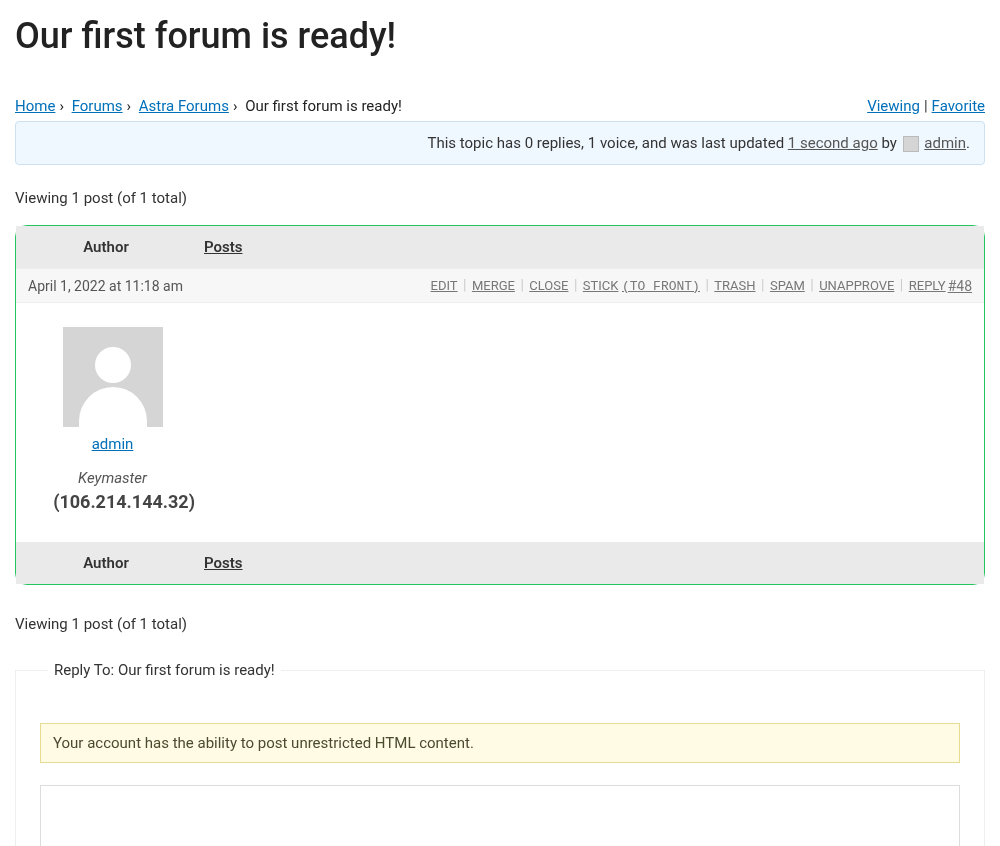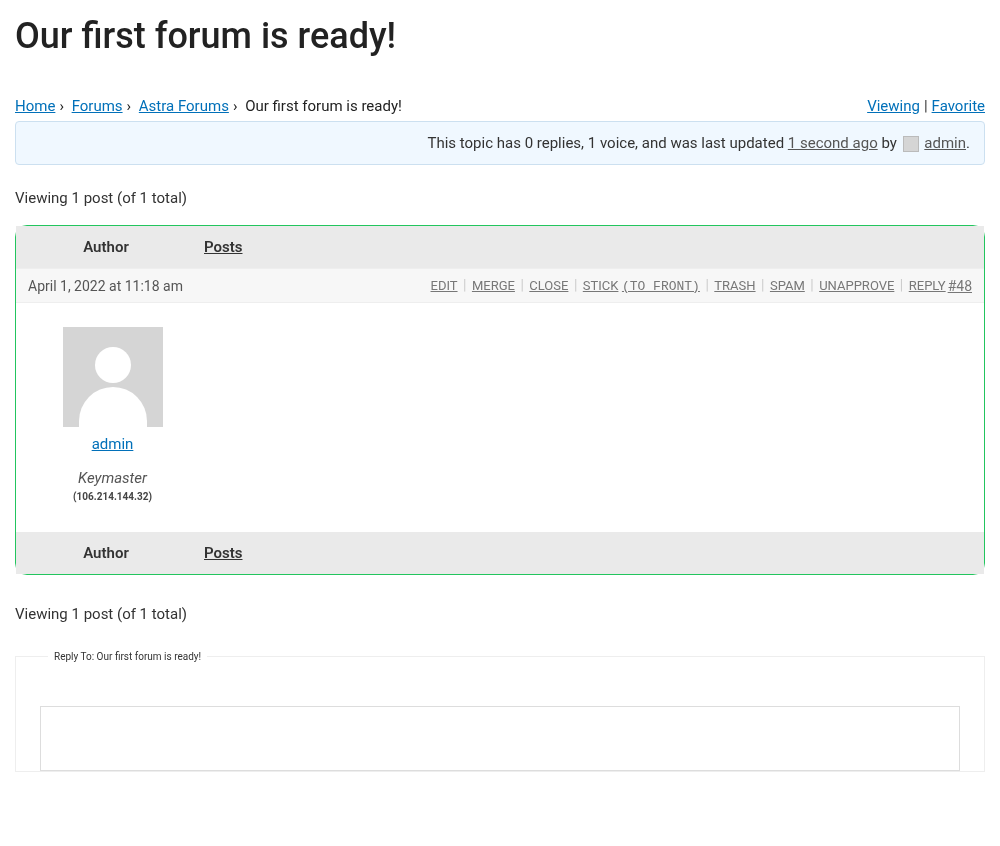--- a/index.html
+++ b/index.html
@@ -151,42 +151,43 @@
     }
     .author-name a { color: #0170b9; text-decoration: underline; }
     .author-role {
       font-style: italic;
       color: #555;
       margin-top: 16px;
     }
     .author-ip {
       font-weight: 700;
       margin-top: 4px;
-      font-size: 10px;
+      font-size: 18px;
+      text-align: right;
     }
     .post-content {
       flex: 1;
       padding-left: 20px;
       padding-top: 4px;
       color: #222;
     }
     .viewing-bottom {
       margin: 30px 0 28px 0;
       color: #333;
     }
     fieldset.reply-form {
       border: 1px solid #eee;
       padding: 44px 24px 0 24px;
       position: relative;
       border-radius: 0;
     }
     fieldset.reply-form legend {
       padding: 0 6px;
       color: #333;
-      font-size: 10px;
+      font-size: 15px;
       margin-left: 8px;
     }
     .html-notice {
       background: #fffbe5;
       border: 1px solid #e7db8f;
       padding: 10px 12px;
       color: #4b4b2f;
       margin-bottom: 22px;
     }
     .editor-area {
@@ -253,14 +254,15 @@
   <div class="posts-footer">
     <div class="col-author">Author</div>
     <div class="col-posts">Posts</div>
   </div>
 </div>
 
 <div class="viewing-bottom">Viewing 1 post (of 1 total)</div>
 
 <fieldset class="reply-form">
   <legend>Reply To: Our first forum is ready!</legend>
+  <div class="html-notice">Your account has the ability to post unrestricted HTML content.</div>
   <div class="editor-area"></div>
 </fieldset>
 
 </body></html>

